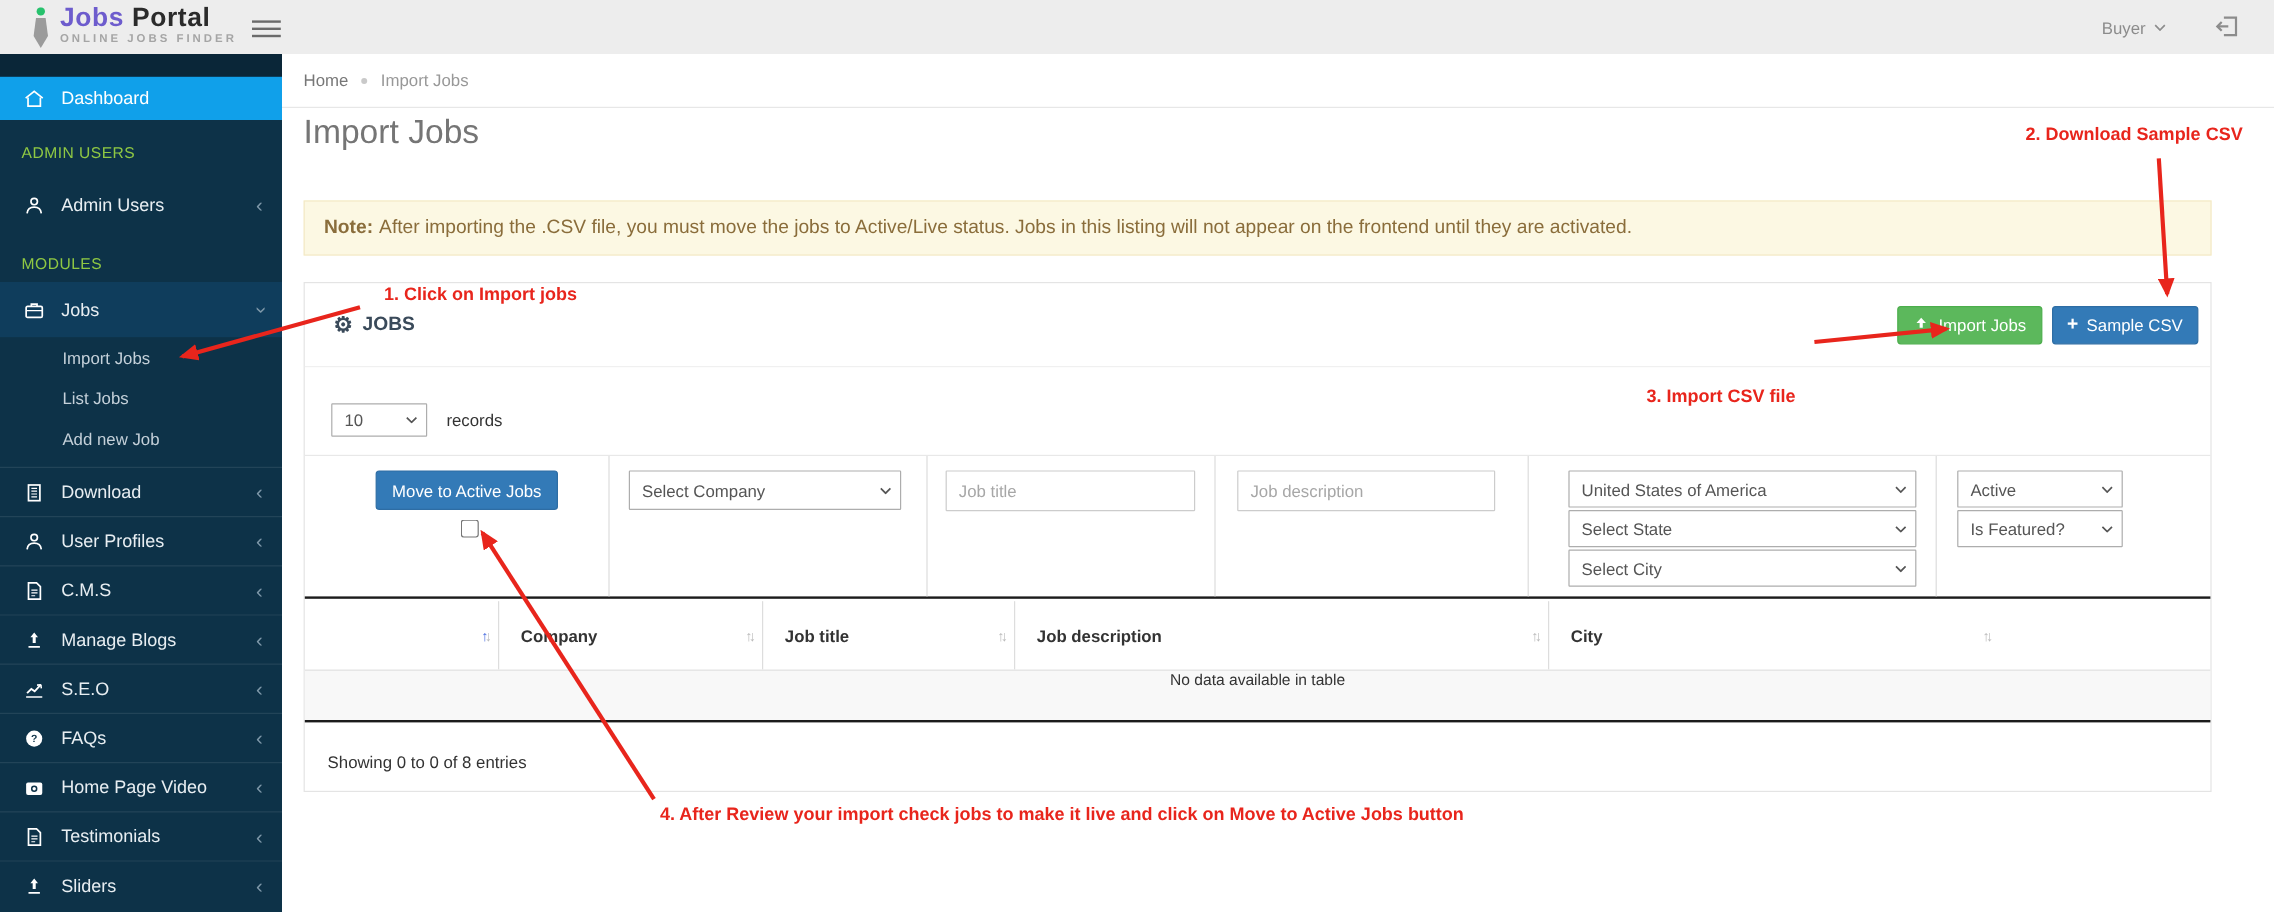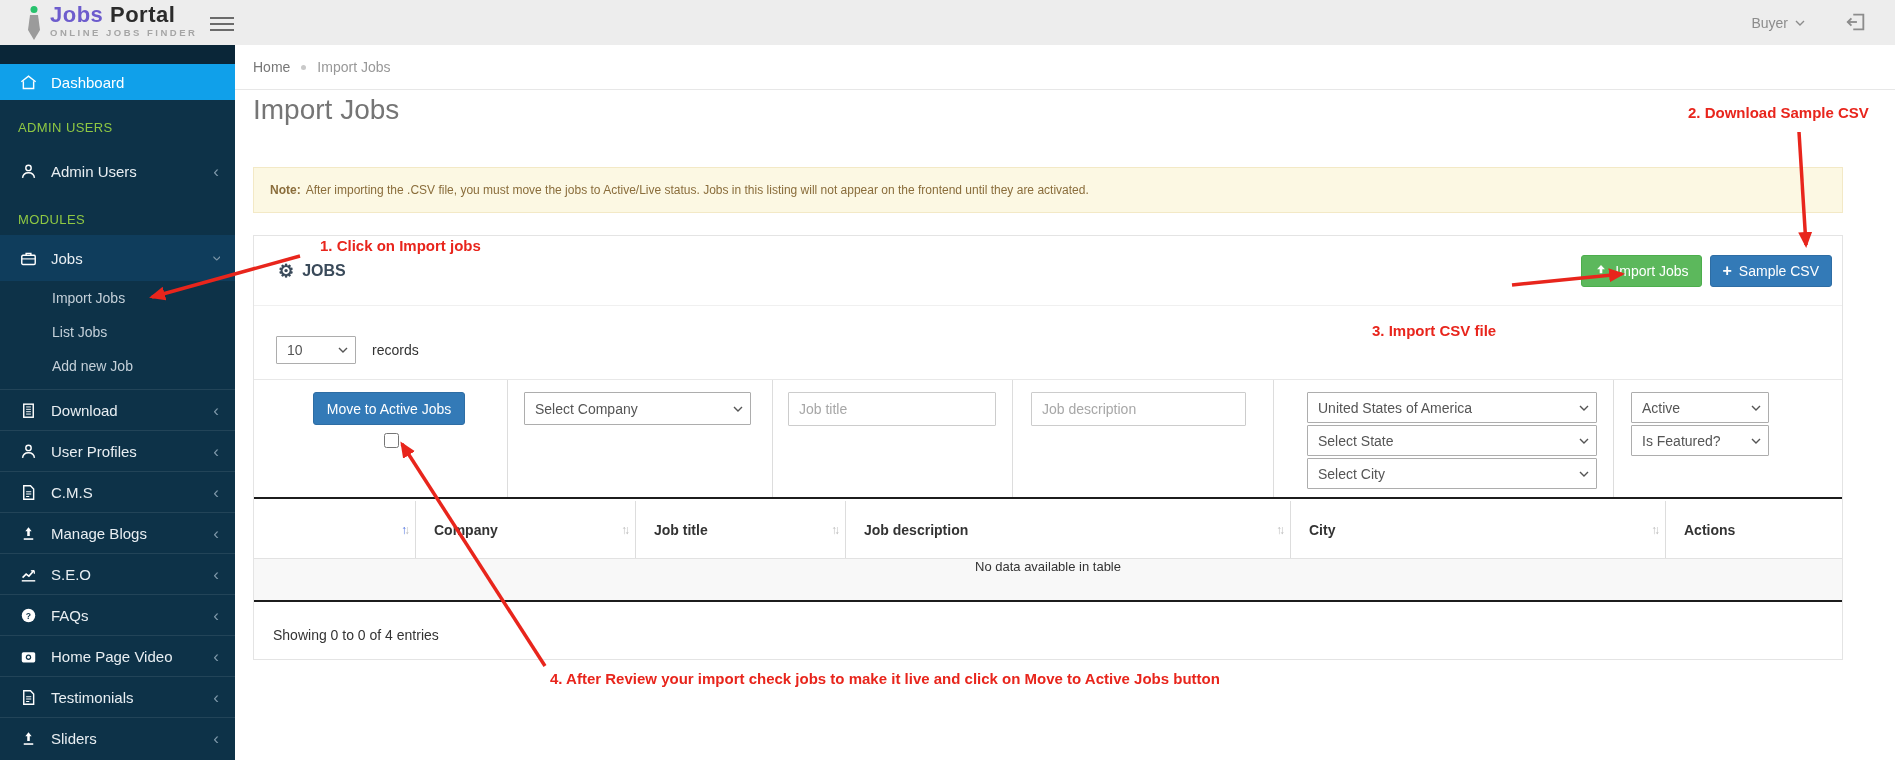--- a/index.html
+++ b/index.html
@@ -34,21 +34,21 @@
   .sb-section { padding:20px 18px 16px 18px; font-size:13px; color:#8fc843; letter-spacing:0.4px; }
   .sb-section.modules { padding-bottom:8px; }
   .sb-subitem { height:34px; display:flex; align-items:center; padding-left:52px; font-size:14px; color:#c4d0d9; cursor:pointer; }
 
   
   .breadcrumb { position:absolute; left:235px; top:45px; width:1660px; height:45px; background:#fff; border-bottom:1px solid #e7e7e7; display:flex; align-items:center; padding-left:18px; font-size:14px; color:#777; }
   .breadcrumb .dot { width:5px; height:5px; border-radius:50%; background:#c9c9c9; margin:0 11px; }
   .breadcrumb .current { color:#989898; }
   .page-title { position:absolute; left:253px; top:94px; font-size:28px; font-weight:400; color:#757575; }
 
-  .note { position:absolute; left:253px; top:167px; width:1590px; height:46px; background:#fcf8e3; border:1px solid #f3e9c6; color:#8a6d3b; font-size:12px; display:flex; align-items:center; padding:0 16px; }
+  .note { position:absolute; left:253px; top:167px; width:1590px; height:46px; background:#fcf8e3; border:1px solid #f3e9c6; color:#8a6d3b; font-size:16px; display:flex; align-items:center; padding:0 16px; }
   .note b { margin-right:5px; }
 
   .panel { position:absolute; left:253px; top:235px; width:1590px; height:425px; background:#fff; border:1px solid #e4e4e4; }
   .panel-heading { height:70px; border-bottom:1px solid #f0f0f0; display:flex; align-items:center; padding:0 10px 0 24px; }
   .panel-title { display:flex; align-items:center; gap:8px; font-size:16px; font-weight:bold; color:#3a4a5a; }
   .gear { font-size:18px; color:#3a4a5a; }
   .heading-buttons { margin-left:auto; display:flex; gap:8px; }
   .btn { border:none; border-radius:3px; color:#fff; font-size:14px; font-family:"Liberation Sans",sans-serif; height:32px; padding:0 12px; display:flex; align-items:center; gap:7px; cursor:pointer; }
   .btn-green { background:#5cb85c; border:1px solid #4cae4c; }
   .btn-blue { background:#337ab7; border:1px solid #2e6da4; }
@@ -384,30 +384,27 @@
           <span class="sort"><span>↑</span><span>↓</span></span>
         </div>
         <div class="hcell" style="width: 445px;">
           <span>Job description</span>
           <span class="sort"><span>↑</span><span>↓</span></span>
         </div>
         <div class="hcell" style="width: 375px;">
           <span>City</span>
           <span class="sort"><span>↑</span><span>↓</span></span>
         </div>
-        <div class="hcell" style="width: 176px;">
-          <span>Actions</span>
-        </div>
       </div>
 
     <div class="empty-row">
       <span>No data available in table</span>
     </div>
 
-    <div class="summary">Showing 0 to 0 of 4 entries</div>
+    <div class="summary">Showing 0 to 0 of 8 entries</div>
   </div>
 
   <div class="ann" id="ann1">1. Click on Import jobs</div>
   <div class="ann" id="ann2">2. Download Sample CSV</div>
   <div class="ann" id="ann3">3. Import CSV file</div>
   <div class="ann" id="ann4">4. After Review your import check jobs to make it live and click on Move to Active Jobs button</div>
 
   <svg class="overlay">
     <defs>
       <marker id="arrow" markerUnits="userSpaceOnUse" markerWidth="16" markerHeight="14" refX="13" refY="7" orient="auto">

